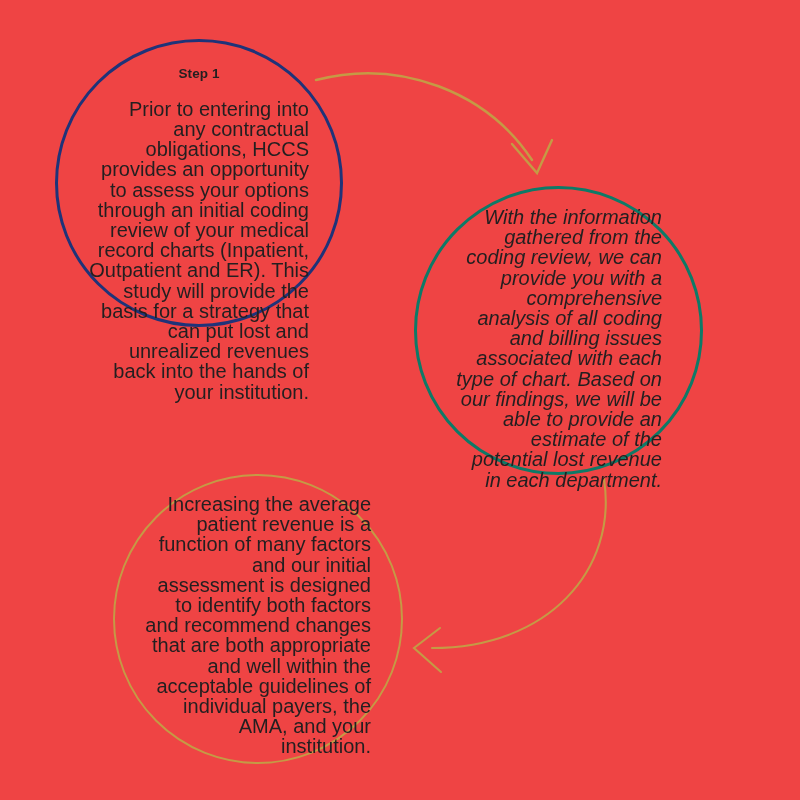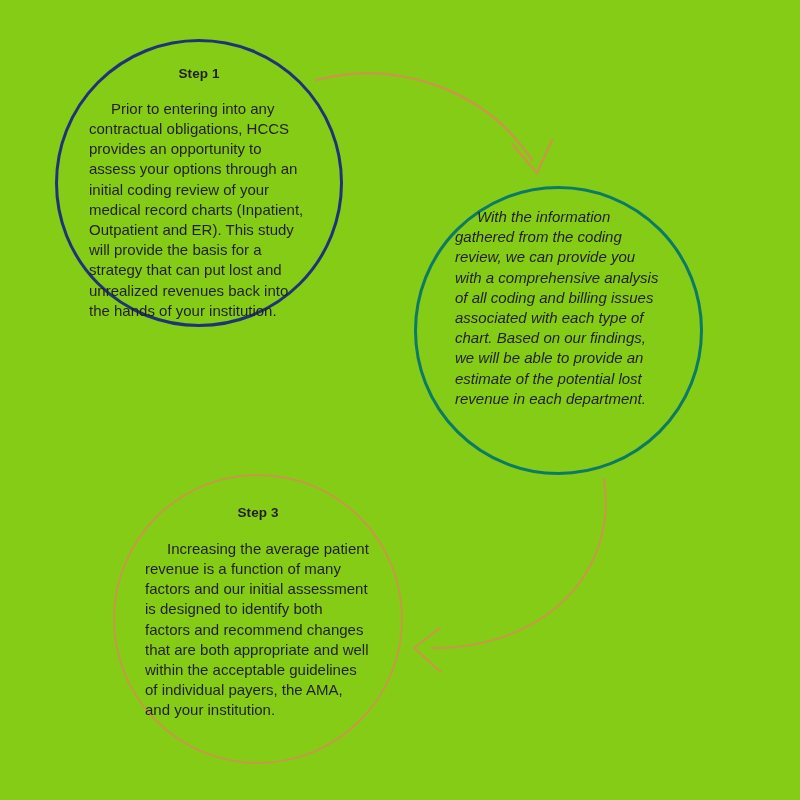--- a/index.html
+++ b/index.html
@@ -9,21 +9,21 @@
     background: #ffffff;
   }
   body {
     font-family: "Liberation Sans", sans-serif;
     color: #231f20;
   }
   #canvas {
     position: relative;
     width: 800px;
     height: 800px;
-    background: #84cc16;
+    background: #ef4444;
     overflow: hidden;
   }
   
   #arrows {
     position: absolute;
     left: 0;
     top: 0;
     width: 800px;
     height: 800px;
     pointer-events: none;
@@ -46,25 +46,25 @@
   .step-label {
     display: block;
     font-weight: bold;
     font-size: 13.5px;
     letter-spacing: 0.1px;
     color: #231f20;
     line-height: 1.1;
   }
   .step-body {
     display: block;
-    font-size: 15px;
+    font-size: 20px;
     line-height: 20.2px;
     color: #231f20;
     text-indent: 22px;
-    text-align: left;
+    text-align: right;
     white-space: pre-wrap;
     word-spacing: 0px;
   }
 
   
   #step-1 {
     left: 55px;
     top: 39px;
     width: 288px;
     height: 288px;
@@ -121,18 +121,17 @@
   </div>
 
   <div class="step-node" id="step-2">
     <div class="step-inner">
       <span class="step-body">With the information gathered from the coding review, we can provide you with a comprehensive analysis of all coding and billing issues associated with each type of chart. Based on our findings, we will be able to provide an estimate of the potential lost revenue in each department.</span>
     </div>
   </div>
 
   <div class="step-node" id="step-3">
     <div class="step-inner">
-      <span class="step-label">Step 3</span>
       <span class="step-body">Increasing the average patient revenue is a function of many factors and our initial assessment is designed to identify both factors and recommend changes that are both appropriate and well within the acceptable guidelines of individual payers, the AMA, and your institution.</span>
     </div>
   </div>
 
 </div>
 
 </body></html>

